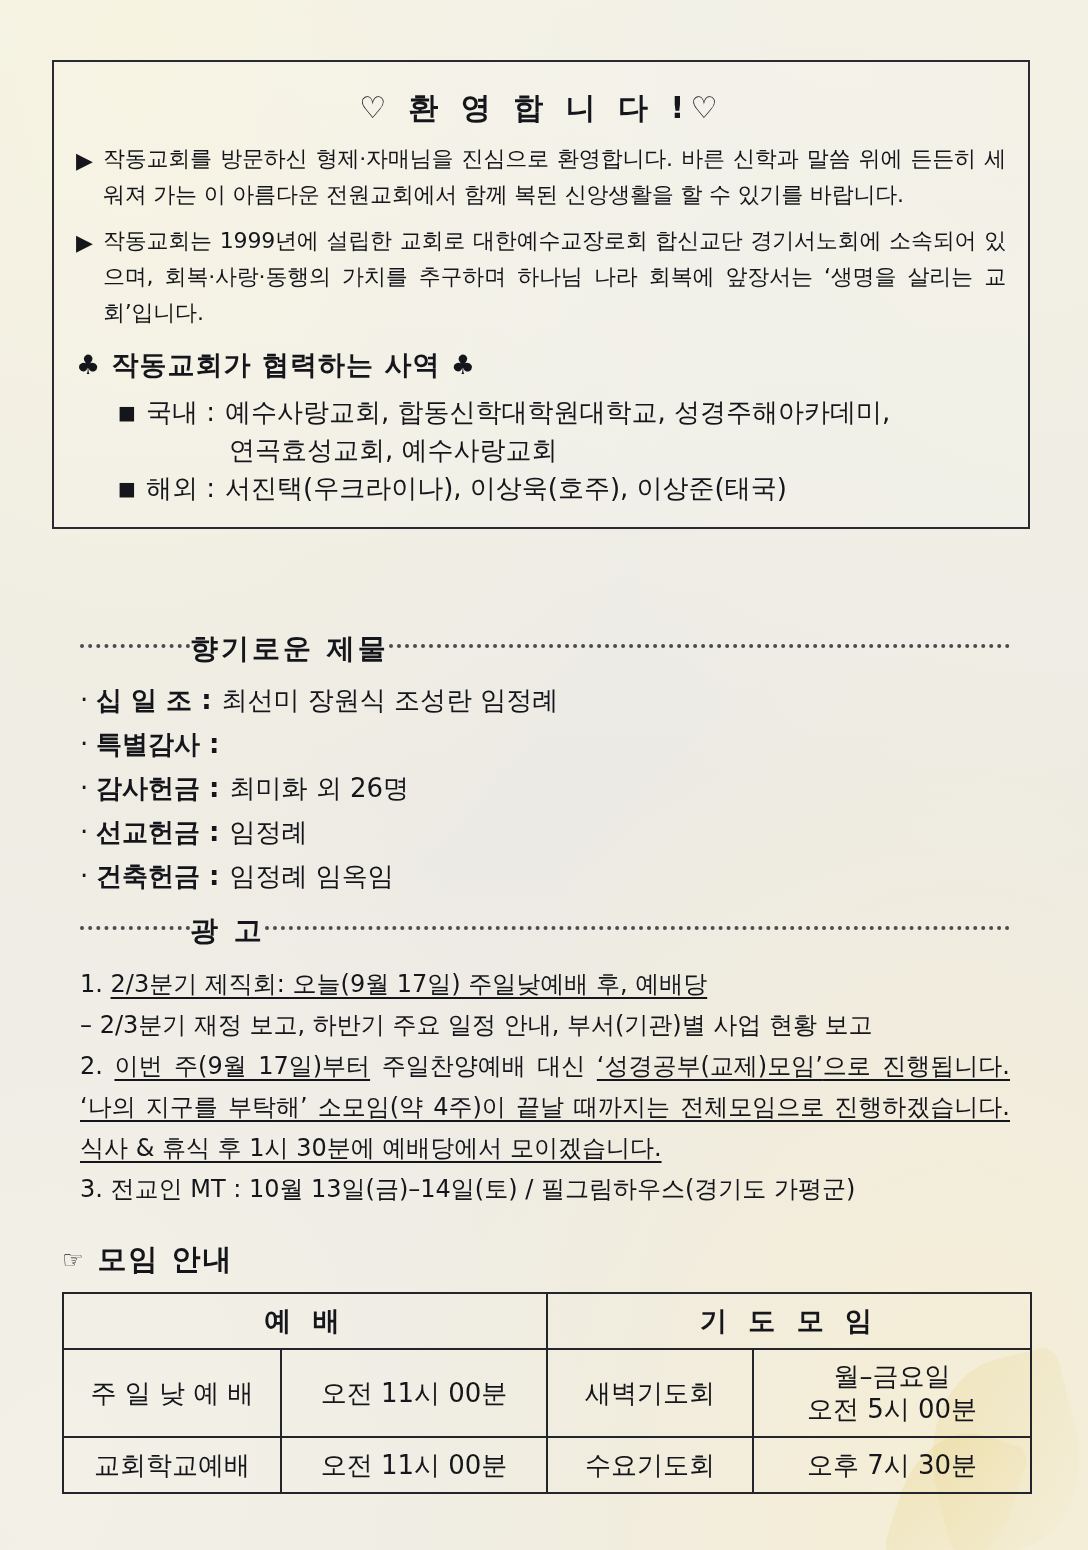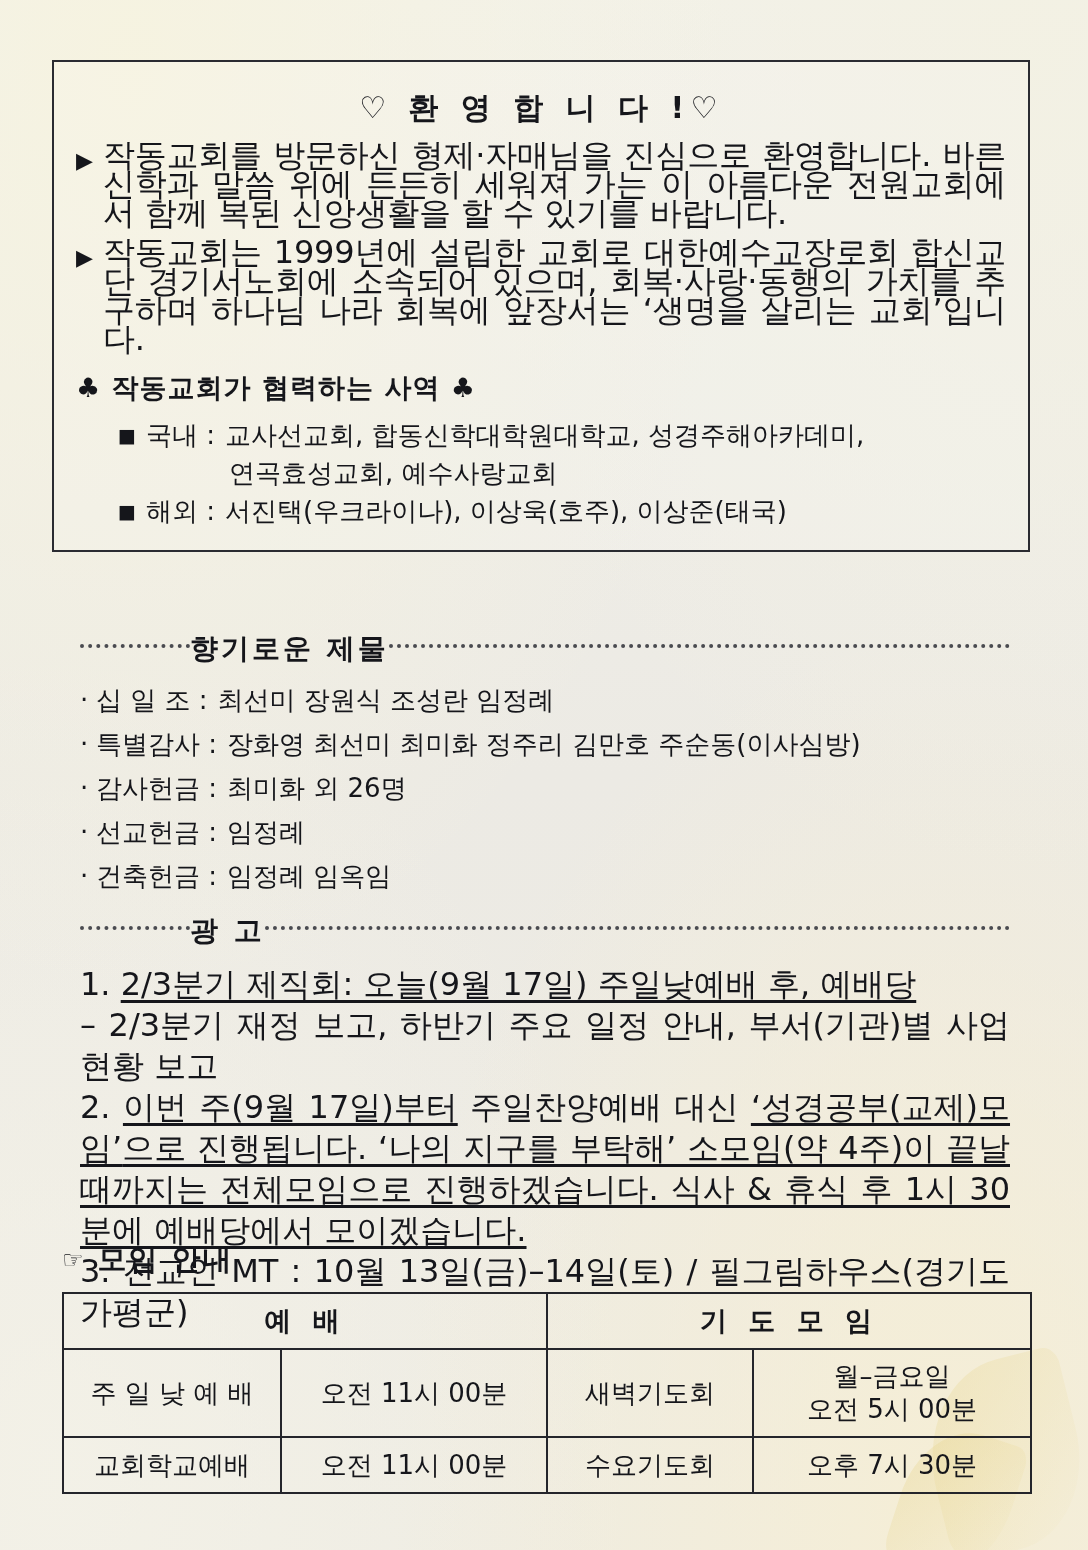--- a/index.html
+++ b/index.html
@@ -80,22 +80,22 @@
     gap: 10px;
     margin-bottom: 10px;
   }
   .tri {
     flex: 0 0 auto;
     font-size: 22px;
     line-height: 40px;
     color: #15161b;
   }
   .para-text {
-    font-size: 32px;
-    line-height: 29px;
+    font-size: 22px;
+    line-height: 36px;
     text-align: justify;
     text-justify: inter-character;
     letter-spacing: -0.2px;
   }
   .coop-title {
     font-size: 27px;
     font-weight: 700;
     margin: 16px 0 10px 0;
     letter-spacing: 1px;
   }
@@ -157,37 +157,38 @@
     display: flex;
     font-size: 26px;
     line-height: 44px;
   }
   .offer-dot {
     flex: 0 0 16px;
   }
   .offer-label {
     flex: 0 0 auto;
     white-space: nowrap;
+    font-weight: bold;
   }
   .offer-names {
     flex: 1 1 auto;
     margin-left: 10px;
   }
 
   .section-notice {
     position: absolute;
     left: 80px;
     top: 912px;
     width: 930px;
   }
   .notice-body {
     margin-top: 14px;
   }
   .notice-line {
-    font-size: 32px;
+    font-size: 24px;
     line-height: 41px;
     text-align: justify;
     text-justify: inter-character;
   }
   .u {
     text-decoration: underline;
     text-underline-offset: 5px;
   }
 
   
@@ -258,21 +259,21 @@
       <span class="tri">▶</span>
       <span class="para-text">작동교회는 1999년에 설립한 교회로 대한예수교장로회 합신교단 경기서노회에 소속되어 있으며, 회복·사랑·동행의 가치를 추구하며 하나님 나라 회복에 앞장서는 ‘생명을 살리는 교회’입니다.</span>
     </div>
 
     <div class="coop-title">♣ 작동교회가 협력하는 사역 ♣</div>
 
     <div class="coop-row">
       <span class="sq">■</span>
       <span class="coop-label">국내 :</span>
       <span class="coop-val">
-        <span>교사선교회, 합동신학대학원대학교, 성경주해아카데미,</span>
+        <span>예수사랑교회, 합동신학대학원대학교, 성경주해아카데미,</span>
         <span class="second-line">연곡효성교회, 예수사랑교회</span>
       </span>
     </div>
 
     <div class="coop-row">
       <span class="sq">■</span>
       <span class="coop-label">해외 :</span>
       <span class="coop-val">서진택(우크라이나), 이상욱(호주), 이상준(태국)</span>
     </div>
   </div>
@@ -286,21 +287,20 @@
 
     <div class="offer-list">
       <div class="offer-row">
         <span class="offer-dot">·</span>
         <span class="offer-label">십 일 조 :</span>
         <span class="offer-names">최선미 장원식 조성란 임정례</span>
       </div>
       <div class="offer-row">
         <span class="offer-dot">·</span>
         <span class="offer-label">특별감사 :</span>
-        <span class="offer-names">장화영 최선미 최미화 정주리 김만호 주순동(이사심방)</span>
       </div>
       <div class="offer-row">
         <span class="offer-dot">·</span>
         <span class="offer-label">감사헌금 :</span>
         <span class="offer-names">최미화 외 26명</span>
       </div>
       <div class="offer-row">
         <span class="offer-dot">·</span>
         <span class="offer-label">선교헌금 :</span>
         <span class="offer-names">임정례</span>

